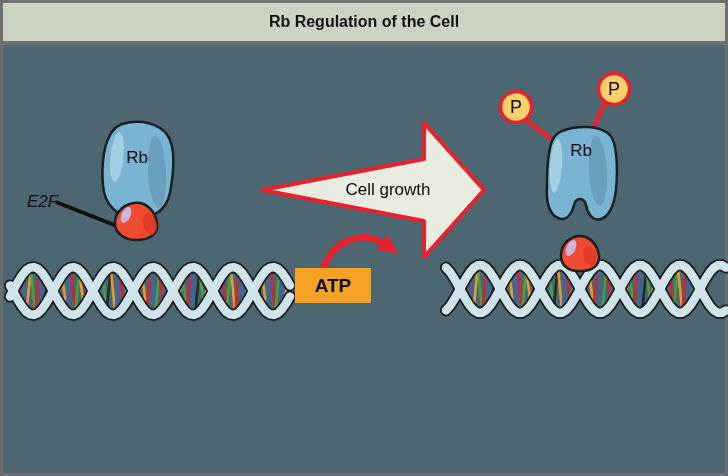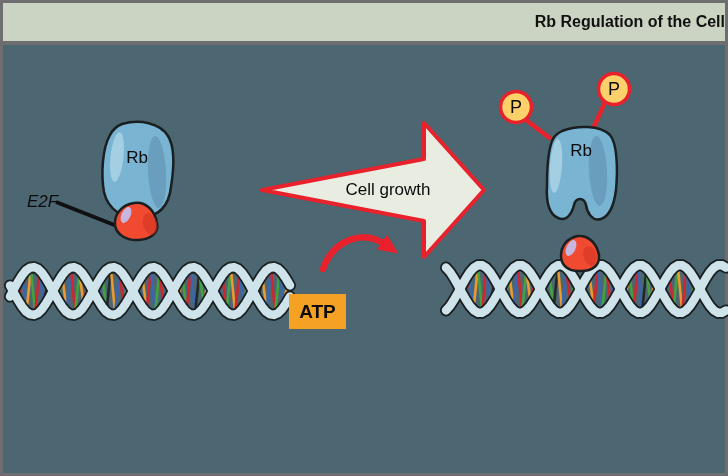--- a/index.html
+++ b/index.html
@@ -8,34 +8,34 @@
     background:var(--bg);
     box-shadow:inset 0 0 0 3px var(--frame);
     font-family:"Liberation Sans", sans-serif;
     color:var(--ink);
   }
   .titlebar{
     position:absolute;left:3px;top:3px;width:722px;height:38px;
     background:var(--title-bg);
     border-bottom:4px solid var(--frame);
     box-sizing:content-box;
-    display:flex;align-items:center;justify-content:flex-end;
+    display:flex;align-items:center;justify-content:center;
     font-weight:bold;font-size:16px;color:#101010;
   }
   svg.art{position:absolute;left:0;top:0;}
   .ov{position:absolute;color:#0b0b0b;}
   .center{display:flex;align-items:center;justify-content:center;text-align:center;}
   .e2f-label{left:27px;top:192px;font-size:17px;font-style:italic;}
   .rb-label{width:40px;font-size:17px;}
   .rb-left{left:117px;top:148px;}
   .rb-right{left:561px;top:141px;}
   .cg-label{left:318px;top:180px;width:140px;font-size:17px;}
   .atp-box{
-    left:289px;top:268px;width:57px;height:35px;background:var(--atp);
-    font-weight:bold;font-size:19px;margin-top:26px;
+    left:295px;top:268px;width:76px;height:35px;background:var(--atp);
+    font-weight:bold;font-size:19px;
   }
   .adp-box{
     left:382px;top:271px;width:56px;height:32px;border:3px solid #111;
     box-sizing:border-box;font-weight:bold;font-size:19px;
   }
   .p-label{width:30px;height:20px;font-size:18px;}
   .p1{left:501px;top:97px;}
   .p2{left:599px;top:79px;}
   .caption{
     font-size:17px;line-height:20.5px;white-space:pre-line;

